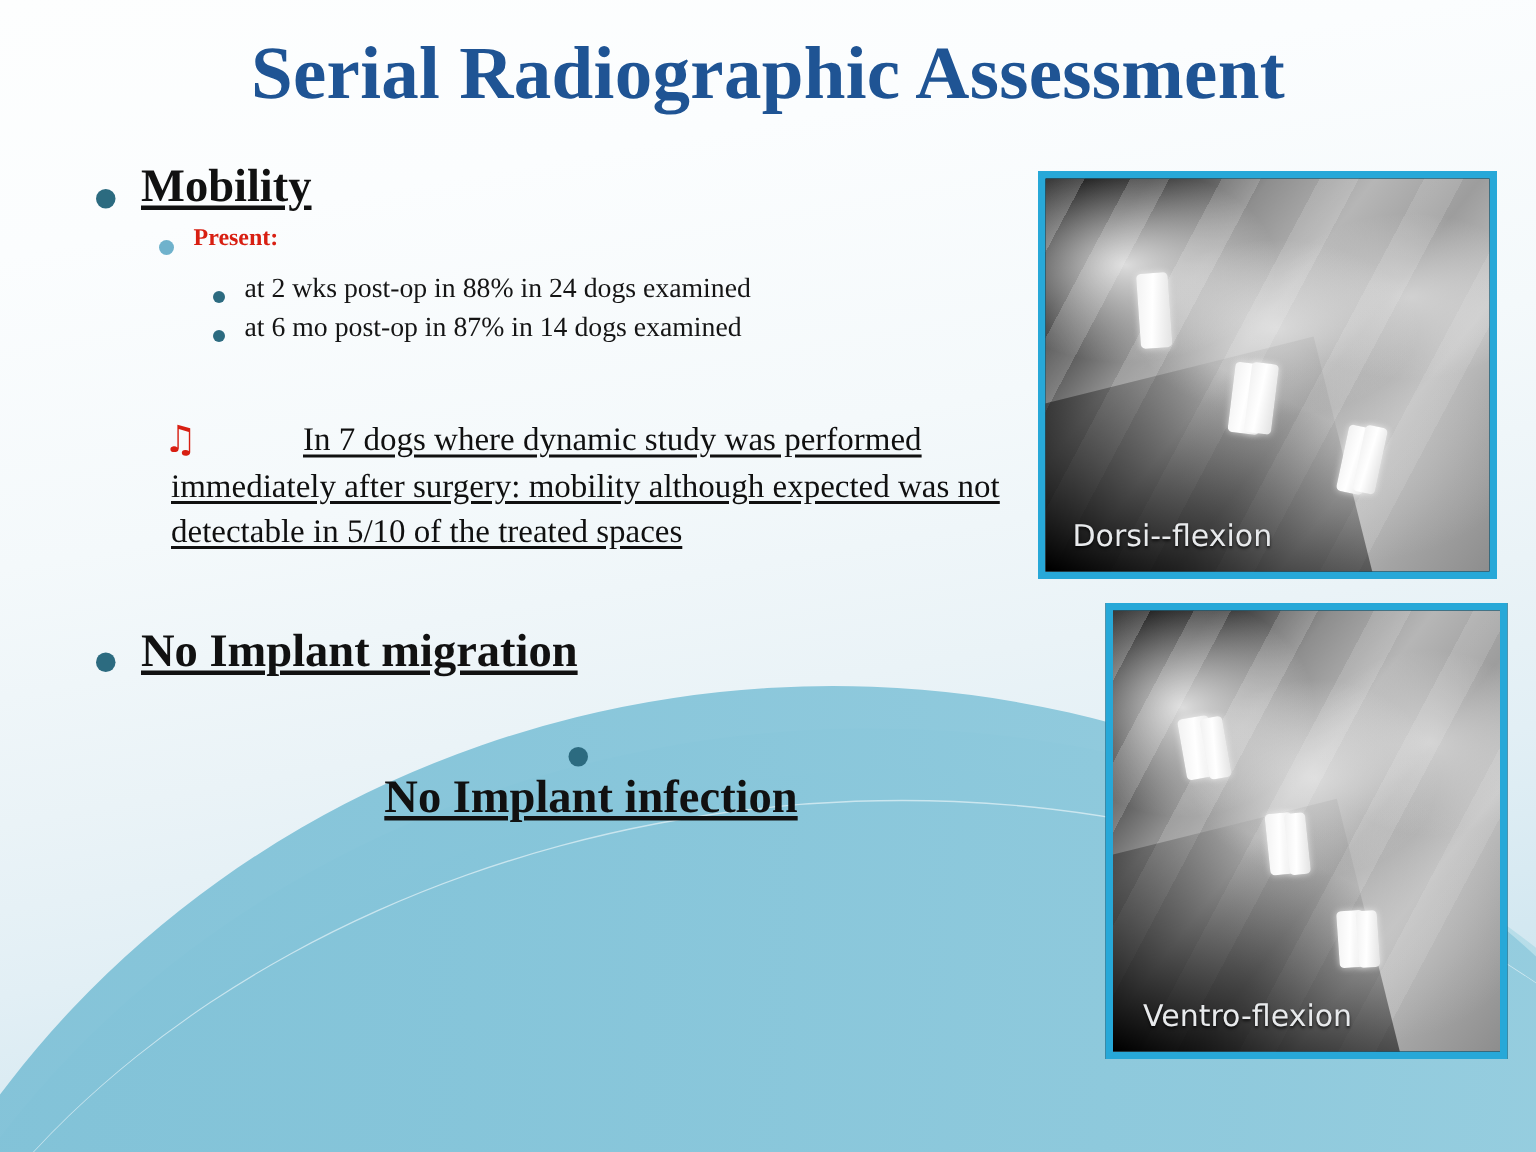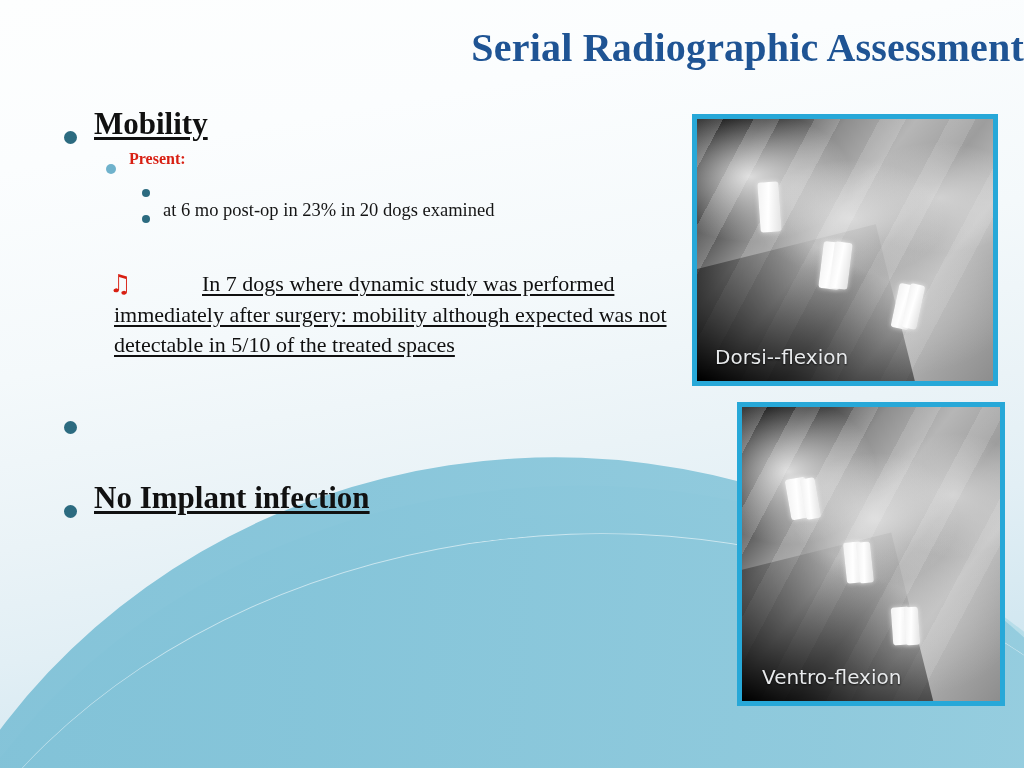--- a/index.html
+++ b/index.html
@@ -70,40 +70,40 @@
     transform: rotate(-6.4deg);
     pointer-events: none;
   }
 
   
   #title {
     position: absolute;
     top: 24px;
     left: 0;
     width: 1024px;
-    text-align: right;
+    text-align: center;
     font-family: "Liberation Serif", serif;
     font-weight: bold;
-    font-size: 40px;
+    font-size: 50px;
     line-height: 48px;
     color: #1f5494;
     letter-spacing: .2px;
   }
 
   
   #body-col {
     position: absolute;
     left: 64px;
     top: 104px;
     width: 660px;
   }
 
   .row {
     display: flex;
-    align-items: flex-end;
+    align-items: center;
   }
 
   
   .bullet {
     border-radius: 50%;
     flex: 0 0 auto;
   }
   .b1 {
     width: 13px; height: 13px;
     background: #2c6b80;
@@ -173,21 +173,21 @@
     line-height: 30.5px;
     color: #101010;
     text-decoration: underline;
     text-underline-offset: 3px;
     text-indent: 88px;
     padding-left: 50px;
   }
 
   #bottom-bullets { margin-top: 44px; }
   #bullet-migration-row { margin-top: 0; }
-  #bullet-infection-row { margin-top: 44px; }
+  #bullet-infection-row { margin-top: 28px; flex-direction: column; }
 
   
   .figure {
     position: absolute;
     border: 5px solid #27a8d8;
     box-sizing: border-box;
     overflow: hidden;
     background: #111;
   }
   #figure-dorsi {
@@ -296,34 +296,36 @@
 
     <div class="row indent-2">
       <span class="bullet b2"></span>
       <span class="lvl2-text">Present:</span>
     </div>
 
     <div class="gap-sm"></div>
 
     <div class="row indent-3">
       <span class="bullet b3"></span>
+      <span class="lvl3-text">at 2 wks post-op in 88%  in 24 dogs examined</span>
     </div>
     <div class="row indent-3">
       <span class="bullet b3"></span>
-      <span class="lvl3-text">at 6 mo post-op in 23%  in 20 dogs examined</span>
+      <span class="lvl3-text">at 6 mo post-op in 87%  in 14 dogs examined</span>
     </div>
 
     <div id="note-block">
       <span id="note-glyph">♫</span>
       <div id="note-text">In 7 dogs where dynamic study was performed immediately after surgery:  mobility although expected was not detectable in 5/10 of the treated spaces</div>
     </div>
 
     <div id="bottom-bullets">
       <div class="row" id="bullet-migration-row">
         <span class="bullet b1"></span>
+        <span class="lvl1-text">No Implant migration</span>
       </div>
       <div class="row" id="bullet-infection-row">
         <span class="bullet b1"></span>
         <span class="lvl1-text">No Implant infection</span>
       </div>
     </div>
 
   </div>
 
   <div class="figure" id="figure-dorsi">

